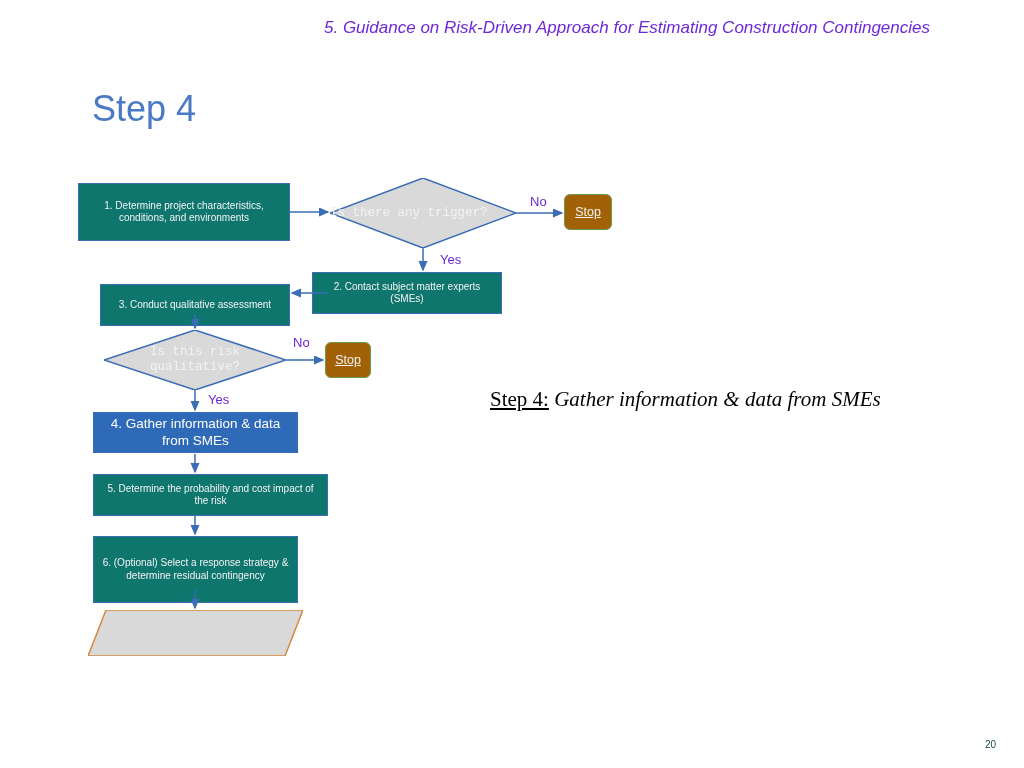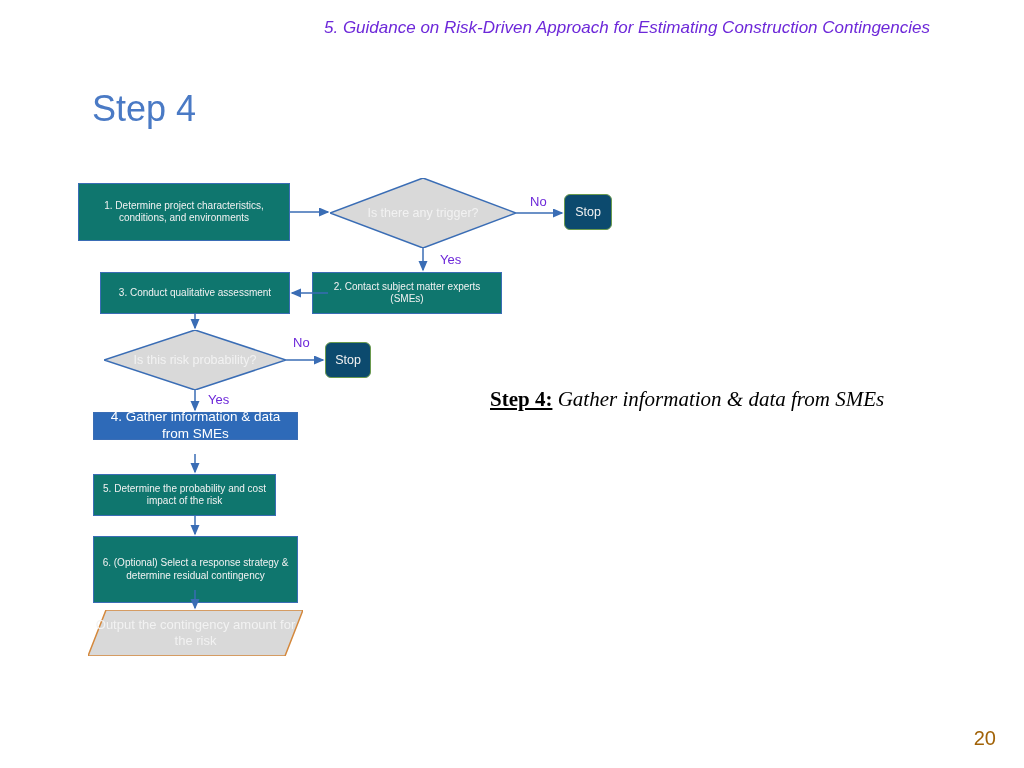--- a/index.html
+++ b/index.html
@@ -28,22 +28,22 @@
     left: 80px;
     font-size: 36px;
     color: #4a7ac5;
     font-weight: 400;
     margin-left: 12px;
   }
   .page-num {
     position: absolute;
     bottom: 18px;
     right: 28px;
-    color: #a16207;
-    font-size: 20px;
+    color: #14532d;
+    font-size: 10px;
   }
   
   .box {
     position: absolute;
     border: 1.5px solid #3a6db5;
     background: #0f766e;
     color: #f2f2f2;
     display: flex;
     align-items: center;
     justify-content: center;
@@ -52,34 +52,36 @@
     line-height: 1.25;
     padding: 4px 6px;
   }
   .box.active {
     background: #2e6ab8;
     color: #ffffff;
     font-size: 13.5px;
   }
   .stop {
     position: absolute;
-    background: #0c4a6e;
+    background: #a16207;
     border: 1.5px solid #6a9a4e;
     border-radius: 6px;
     color: #f2f2f2;
     display: flex;
     align-items: center;
     justify-content: center;
     font-size: 12.5px;
+    text-decoration: underline;
   }
   .diamond {
     position: absolute;
     display: flex;
     align-items: center;
-    justify-content: center;
+    justify-content: flex-start;
+    font-family: Liberation Mono, monospace;
   }
   .diamond svg { position: absolute; top: 0; left: 0; }
   .diamond .dlabel {
     position: relative;
     text-align: center;
     color: #f2f2f2;
     font-size: 12.5px;
     line-height: 1.2;
     z-index: 2;
   }
@@ -107,21 +109,21 @@
     position: absolute;
     top: 380px;
     left: 490px;
     width: 470px;
     font-family: "Times New Roman", Times, serif;
     font-size: 21px;
     line-height: 1.9;
     color: #000;
   }
   .desc .lead { display: inline; }
-  .desc .lead-title { font-weight: bold; text-decoration: underline; }
+  .desc .lead-title { font-weight: normal; text-decoration: underline; }
   .desc .italic { font-style: italic; }
   .desc .bullet { margin-top: 14px; padding-left: 44px; position: relative; }
   .desc .bullet::before {
     content: "-";
     position: absolute;
     left: 20px;
     top: 0;
   }
   .red { color: #d93030; }
 </style>
@@ -142,46 +144,45 @@
 </div>
 
 <div class="branch" style="top:194px; left:530px;">No</div>
 
 <div class="stop" style="top:194px; left:564px; width:48px; height:36px;">Stop</div>
 
 <div class="branch" style="top:252px; left:440px;">Yes</div>
 
 <div class="box" style="top:272px; left:312px; width:190px; height:42px;">2. Contact subject matter experts (SMEs)</div>
 
-<div class="box" style="top:272px; left:100px; width:190px; height:42px;">3. Conduct qualitative assessment</div>
+<div class="box" style="top:284px; left:100px; width:190px; height:42px;">3. Conduct qualitative assessment</div>
 
 <div class="diamond" style="top:330px; left:104px; width:182px; height:60px;">
   <svg width="182" height="60" viewBox="0 0 182 60">
     <polygon points="91,0 182,30 91,60 0,30" fill="#d9d9d9" stroke="#3a6db5" stroke-width="1.5"></polygon>
   </svg>
-  <div class="dlabel">Is this risk probability?</div>
+  <div class="dlabel">Is this risk qualitative?</div>
 </div>
 
 <div class="branch" style="top:335px; left:293px;">No</div>
 
 <div class="stop" style="top:342px; left:325px; width:46px; height:36px;">Stop</div>
 
 <div class="branch" style="top:392px; left:208px;">Yes</div>
 
-<div class="box active" style="top:412px; left:93px; width:205px; height:28px;">4. Gather information &amp; data from SMEs</div>
-
-<div class="box" style="top:474px; left:93px; width:183px; height:42px;">5. Determine the probability and cost impact of the risk</div>
+<div class="box active" style="top:412px; left:93px; width:205px; height:41px;">4. Gather information &amp; data from SMEs</div>
+
+<div class="box" style="top:474px; left:93px; width:235px; height:42px;">5. Determine the probability and cost impact of the risk</div>
 
 <div class="box" style="top:536px; left:93px; width:205px; height:67px;">6. (Optional) Select a response strategy &amp; determine residual contingency</div>
 
 <div class="parallelo" style="top:610px; left:88px; width:215px; height:46px;">
   <svg width="215" height="46" viewBox="0 0 215 46">
     <polygon points="18,0 215,0 197,46 0,46" fill="#d9d9d9" stroke="#d4883c" stroke-width="1.5"></polygon>
   </svg>
-  <div class="plabel">Output the contingency amount for the risk</div>
 </div>
 
 <svg style="position:absolute; top:0; left:0; pointer-events:none;" width="1024" height="768">
   <defs>
     <marker id="arr" markerWidth="8" markerHeight="8" refX="6" refY="3" orient="auto">
       <path d="M0,0 L7,3 L0,6 Z" fill="#3a6db5"></path>
     </marker>
   </defs>
 
   <line x1="290" y1="212" x2="328" y2="212" stroke="#3a6db5" stroke-width="1.5" marker-end="url(#arr)"></line>

